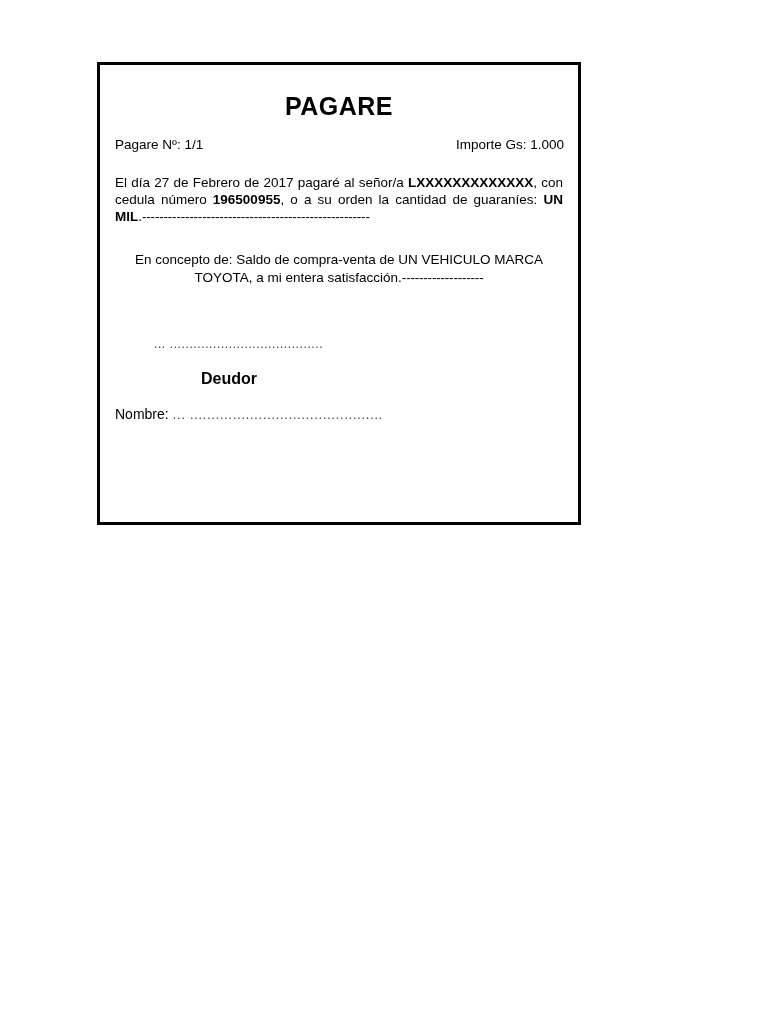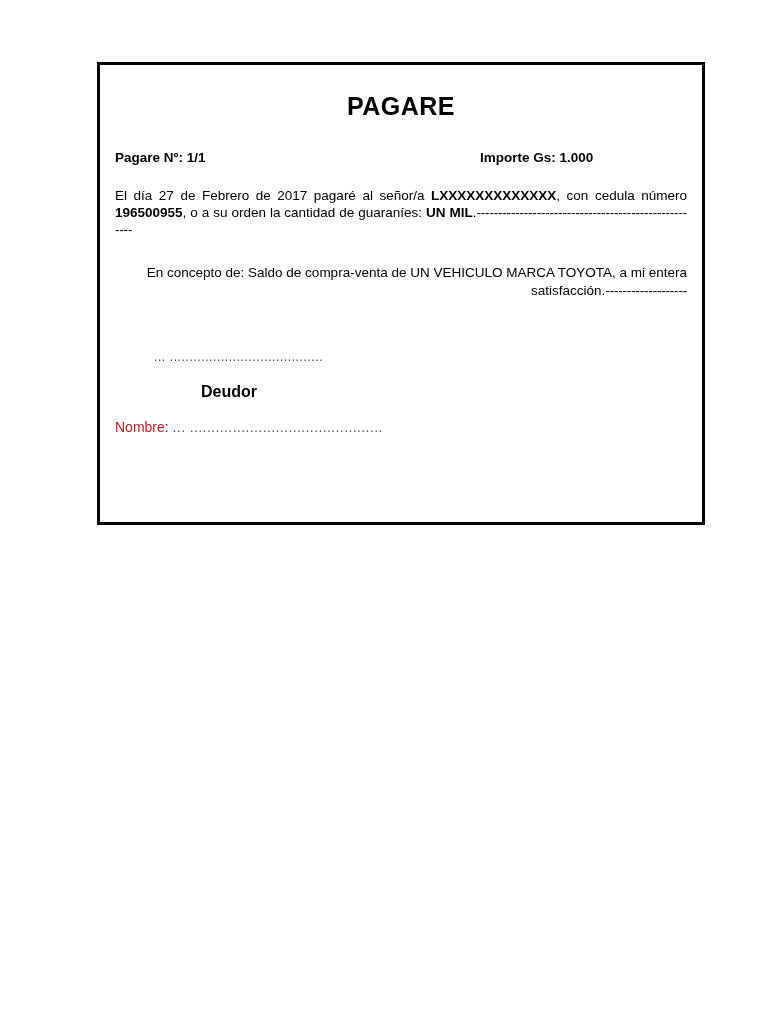--- a/index.html
+++ b/index.html
@@ -14,21 +14,21 @@
     color: #000000;
     position: relative;
     overflow: hidden;
   }
 
   
   .note {
     position: absolute;
     left: 97px;
     top: 62px;
-    width: 608px;
+    width: 484px;
     height: 463px;
     border: 3px solid #000000;
     box-sizing: border-box;
     background: #ffffff;
   }
   .note-inner {
     padding: 14px 14px 0 14px;
   }
 
   
@@ -39,23 +39,23 @@
     letter-spacing: 0.5px;
     margin: 14px 0 0 0;
     line-height: 1.1;
   }
 
   
   .header-row {
     display: flex;
     justify-content: flex-start;
     align-items: flex-end;
-    margin-top: 29px;
+    margin-top: 16px;
     font-size: 13.5px;
-    font-weight: bold;
+    font-weight: normal;
     padding-left: 1px;
   }
   .header-row .pagare-no { width: 365px; }
   .header-row .importe   { white-space: nowrap; }
 
   
   .date-line {
     font-size: 13.5px;
     font-weight: bold;
     margin-top: 20px;
@@ -71,21 +71,21 @@
   .body-par {
     font-size: 13.5px;
     line-height: 1.28;
     margin-top: 22px;
     padding-left: 1px;
     padding-right: 1px;
     text-align: justify;
   }
   .body-par.p2 {
     margin-top: 26px;
-    text-align: right;
+    text-align: center;
   }
   .body-par b { font-weight: bold; }
   .dashes { letter-spacing: -0.2px; }
 
   
   .sig-block {
     margin-top: 52px;
     padding-left: 40px;
   }
   .sig-dots {
@@ -103,21 +103,21 @@
   }
 
   
   .field-line {
     font-size: 14px;
     margin-top: 18px;
     padding-left: 1px;
     color: #333333;
     white-space: nowrap;
   }
-  .field-line .fld-label { color: #b91c1c; margin-top: 32px; }
+  .field-line .fld-label { color: #000000; margin-top: 32px; }
   .field-line .fld-dots  { color: #555555; letter-spacing: 0.4px; }
   .field-line.ci { margin-top: 11px; }
 </style>
 </head>
 <body>
 
 <div class="note">
   <div class="note-inner">
 
     <div class="doc-title">PAGARE</div>

